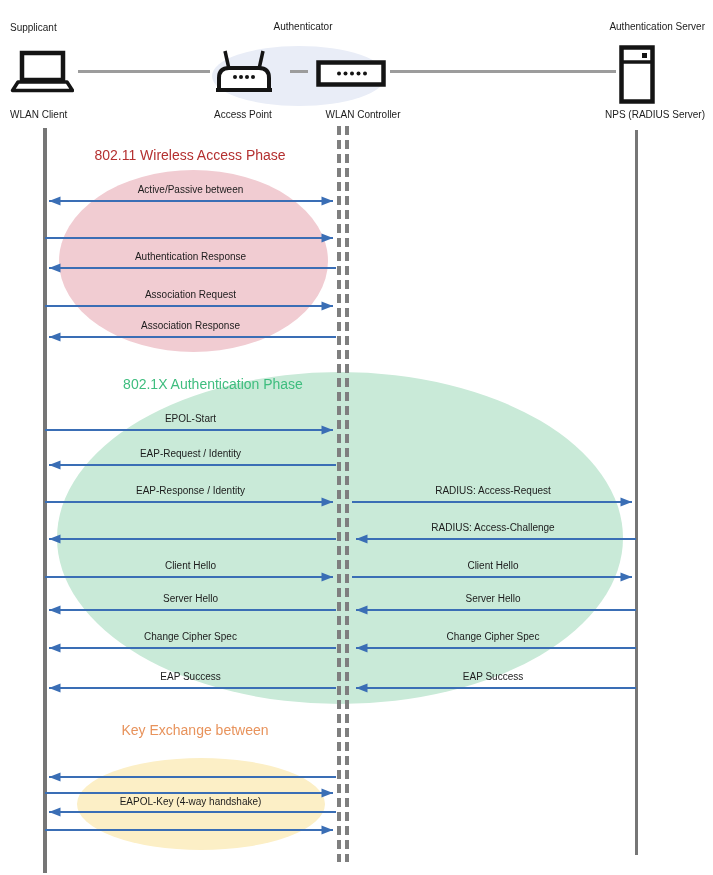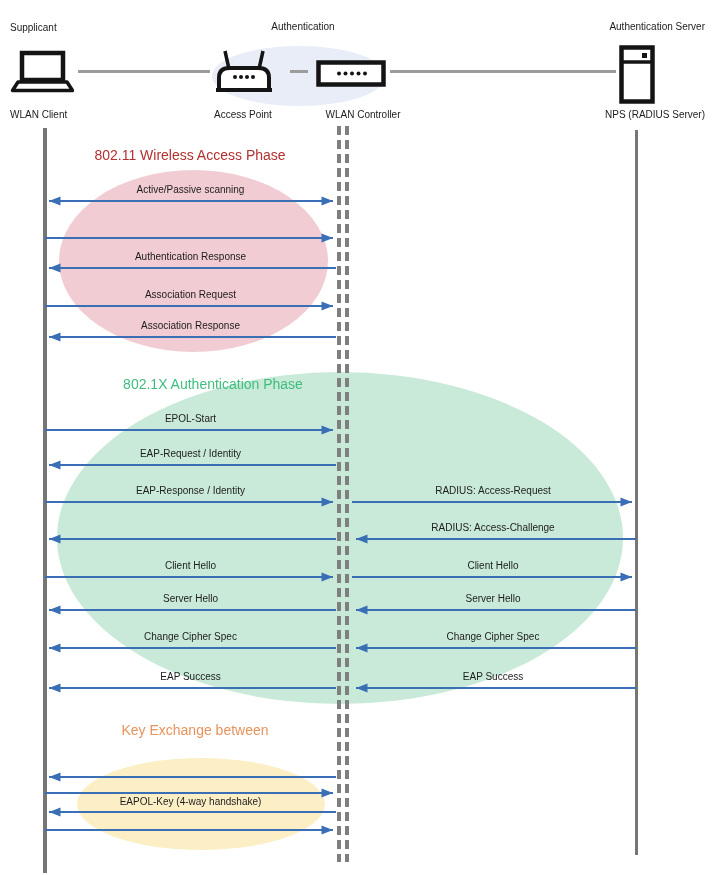--- a/index.html
+++ b/index.html
@@ -42,21 +42,21 @@
   svg.icon{position:absolute;}
 </style>
 </head>
 <body>
 
 <div id="stage">
 
   <div class="ellipse" id="ellipse-authenticator"></div>
 
   <div class="lbl" style="left:10px;top:20px;">Supplicant</div>
-  <div class="lbl ctr" style="left:230px;top:19px;width:146px;">Authentication</div>
+  <div class="lbl ctr" style="left:230px;top:19px;width:146px;">Authenticator</div>
   <div class="lbl rgt" style="left:554px;top:19px;width:151px;">Authentication Server</div>
 
   <div class="connector" style="left:78px;width:132px;"></div>
   <div class="connector" style="left:290px;width:18px;"></div>
   <div class="connector" style="left:390px;width:226px;"></div>
 
   <svg class="icon" style="left:10px;top:50px;" width="64" height="44" viewBox="0 0 64 44">
     <rect x="12" y="3" width="41" height="27" fill="#fff" stroke="#141414" stroke-width="4.5"></rect>
     <path d="M8 32 L57 32 L62.5 40.5 L2.5 40.5 Z" fill="#fff" stroke="#141414" stroke-width="3.5" stroke-linejoin="round"></path>
   </svg>
@@ -137,21 +137,21 @@
       <line x1="356" y1="648" x2="636" y2="648" marker-start="url(#mL)"></line>
       <line x1="356" y1="688" x2="636" y2="688" marker-start="url(#mL)"></line>
 
       <line x1="49" y1="777" x2="336" y2="777" marker-start="url(#mL)"></line>
       <line x1="45" y1="793" x2="333" y2="793" marker-end="url(#mR)"></line>
       <line x1="49" y1="812" x2="336" y2="812" marker-start="url(#mL)"></line>
       <line x1="45" y1="830" x2="333" y2="830" marker-end="url(#mR)"></line>
     </g>
   </svg>
 
-  <div class="lbl ctr msg lseg" style="top:182px;">Active/Passive scanning</div>
+  <div class="lbl ctr msg lseg" style="top:182px;">Active/Passive between</div>
   <div class="lbl ctr msg lseg" style="top:287px;">Association Request</div>
   <div class="lbl ctr msg lseg" style="top:249px;">Authentication Response</div>
   <div class="lbl ctr msg lseg" style="top:411px;">EPOL-Start</div>
 
   <div class="lbl ctr msg lseg" style="top:318px;">Association Response</div>
   <div class="lbl ctr msg lseg" style="top:446px;">EAP-Request / Identity</div>
   <div class="lbl ctr msg lseg" style="top:483px;">EAP-Response / Identity</div>
   <div class="lbl ctr msg lseg" style="top:558px;">Client Hello</div>
   <div class="lbl ctr msg lseg" style="top:591px;">Server Hello</div>
   <div class="lbl ctr msg lseg" style="top:629px;">Change Cipher Spec</div>

